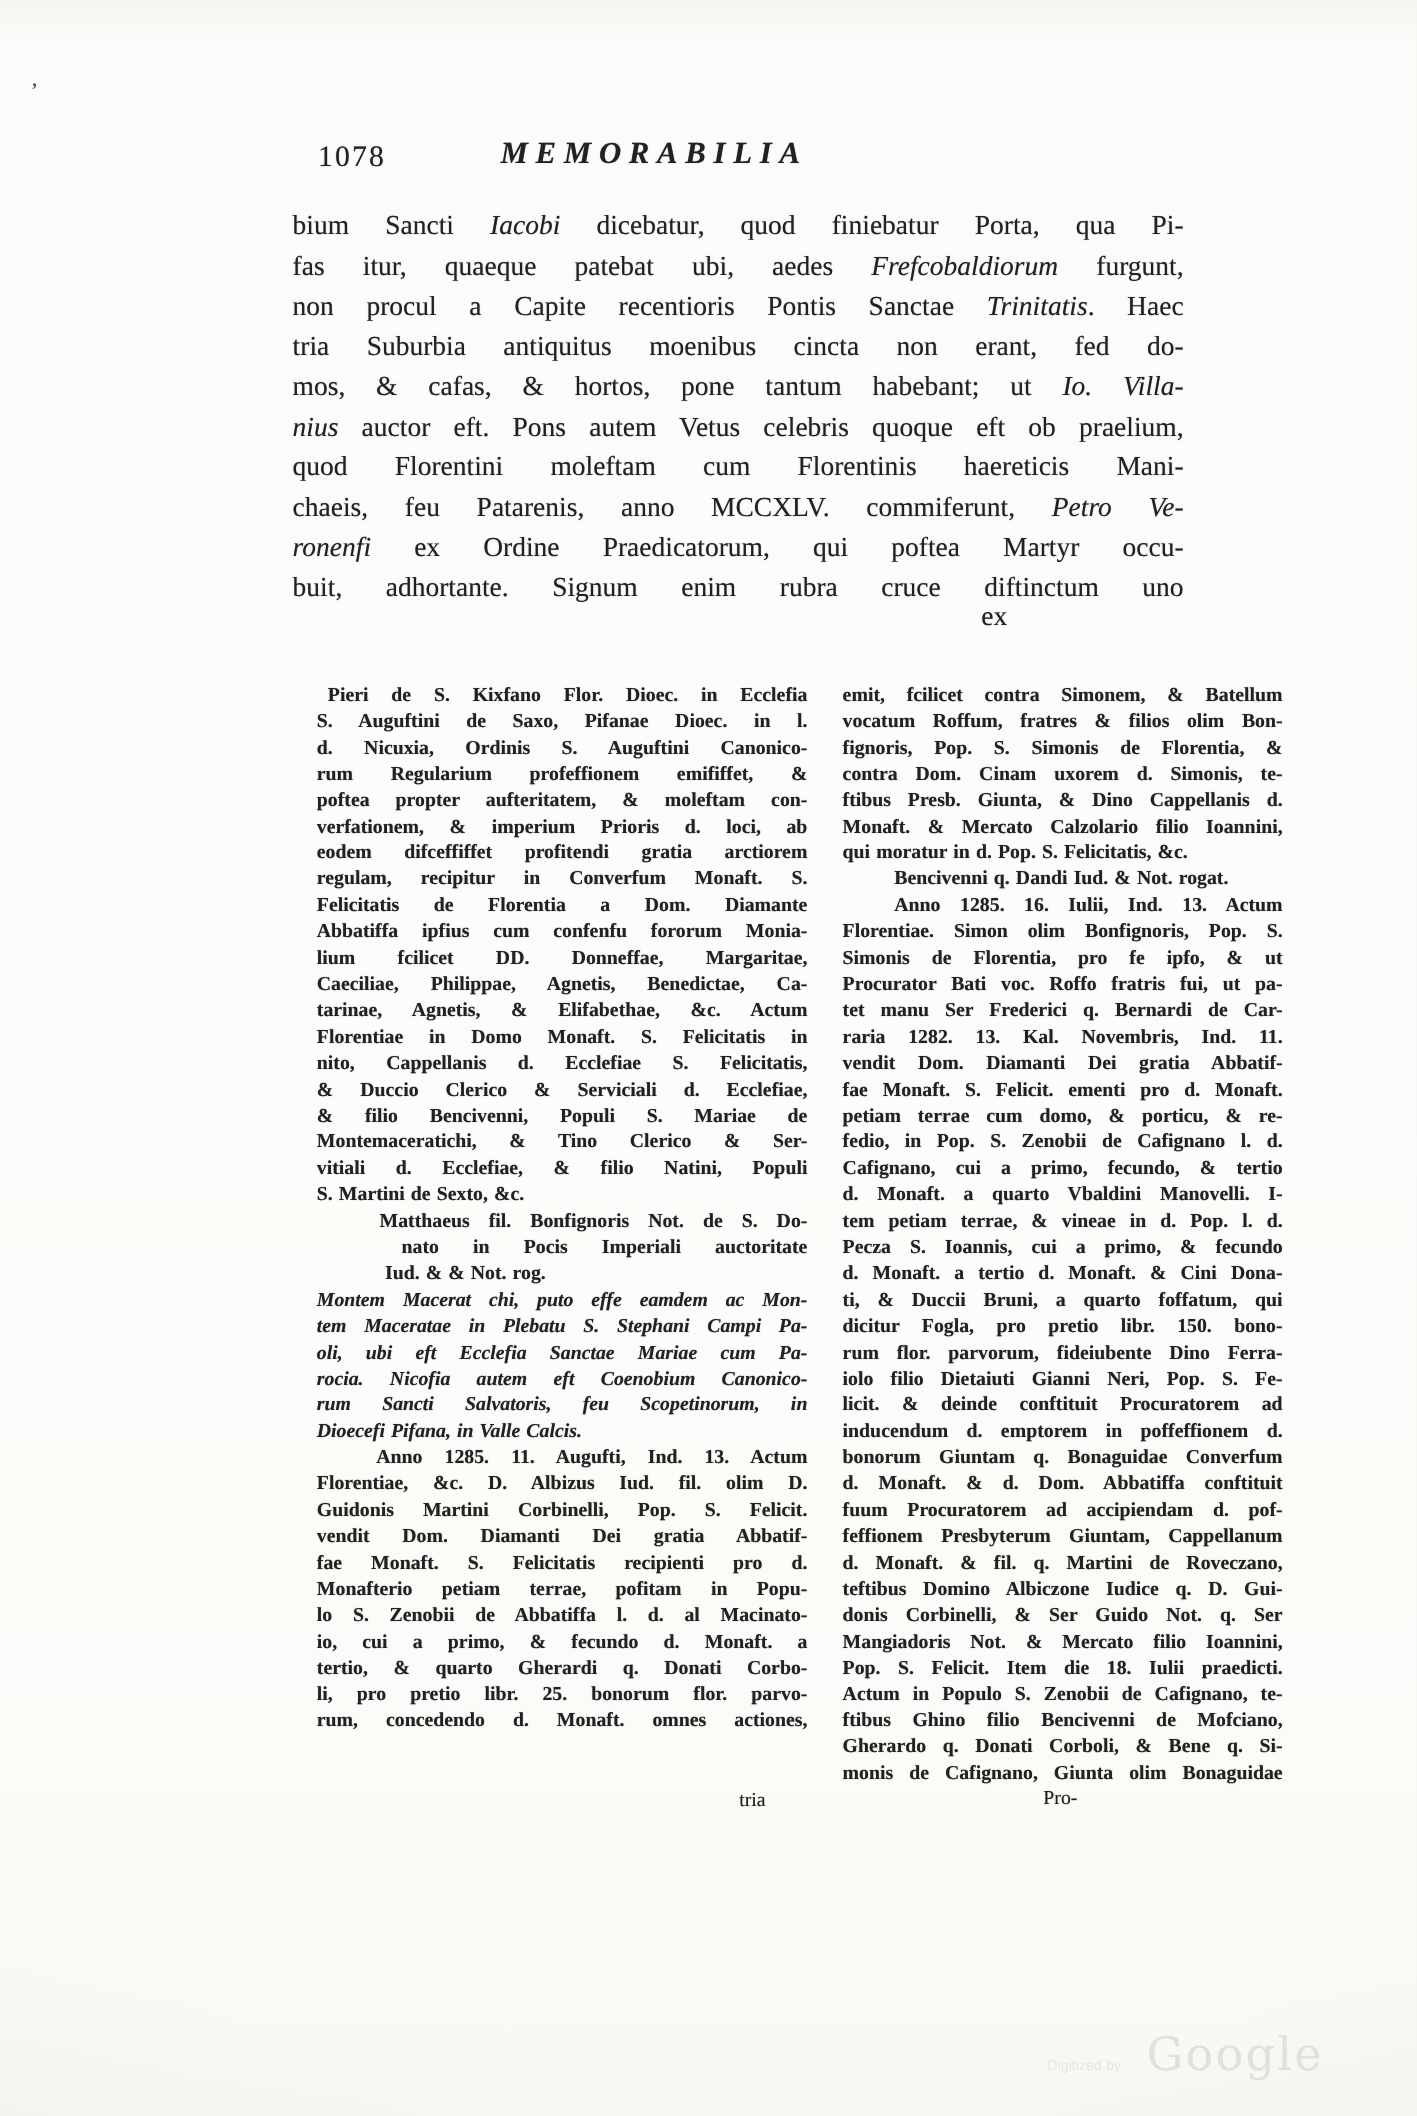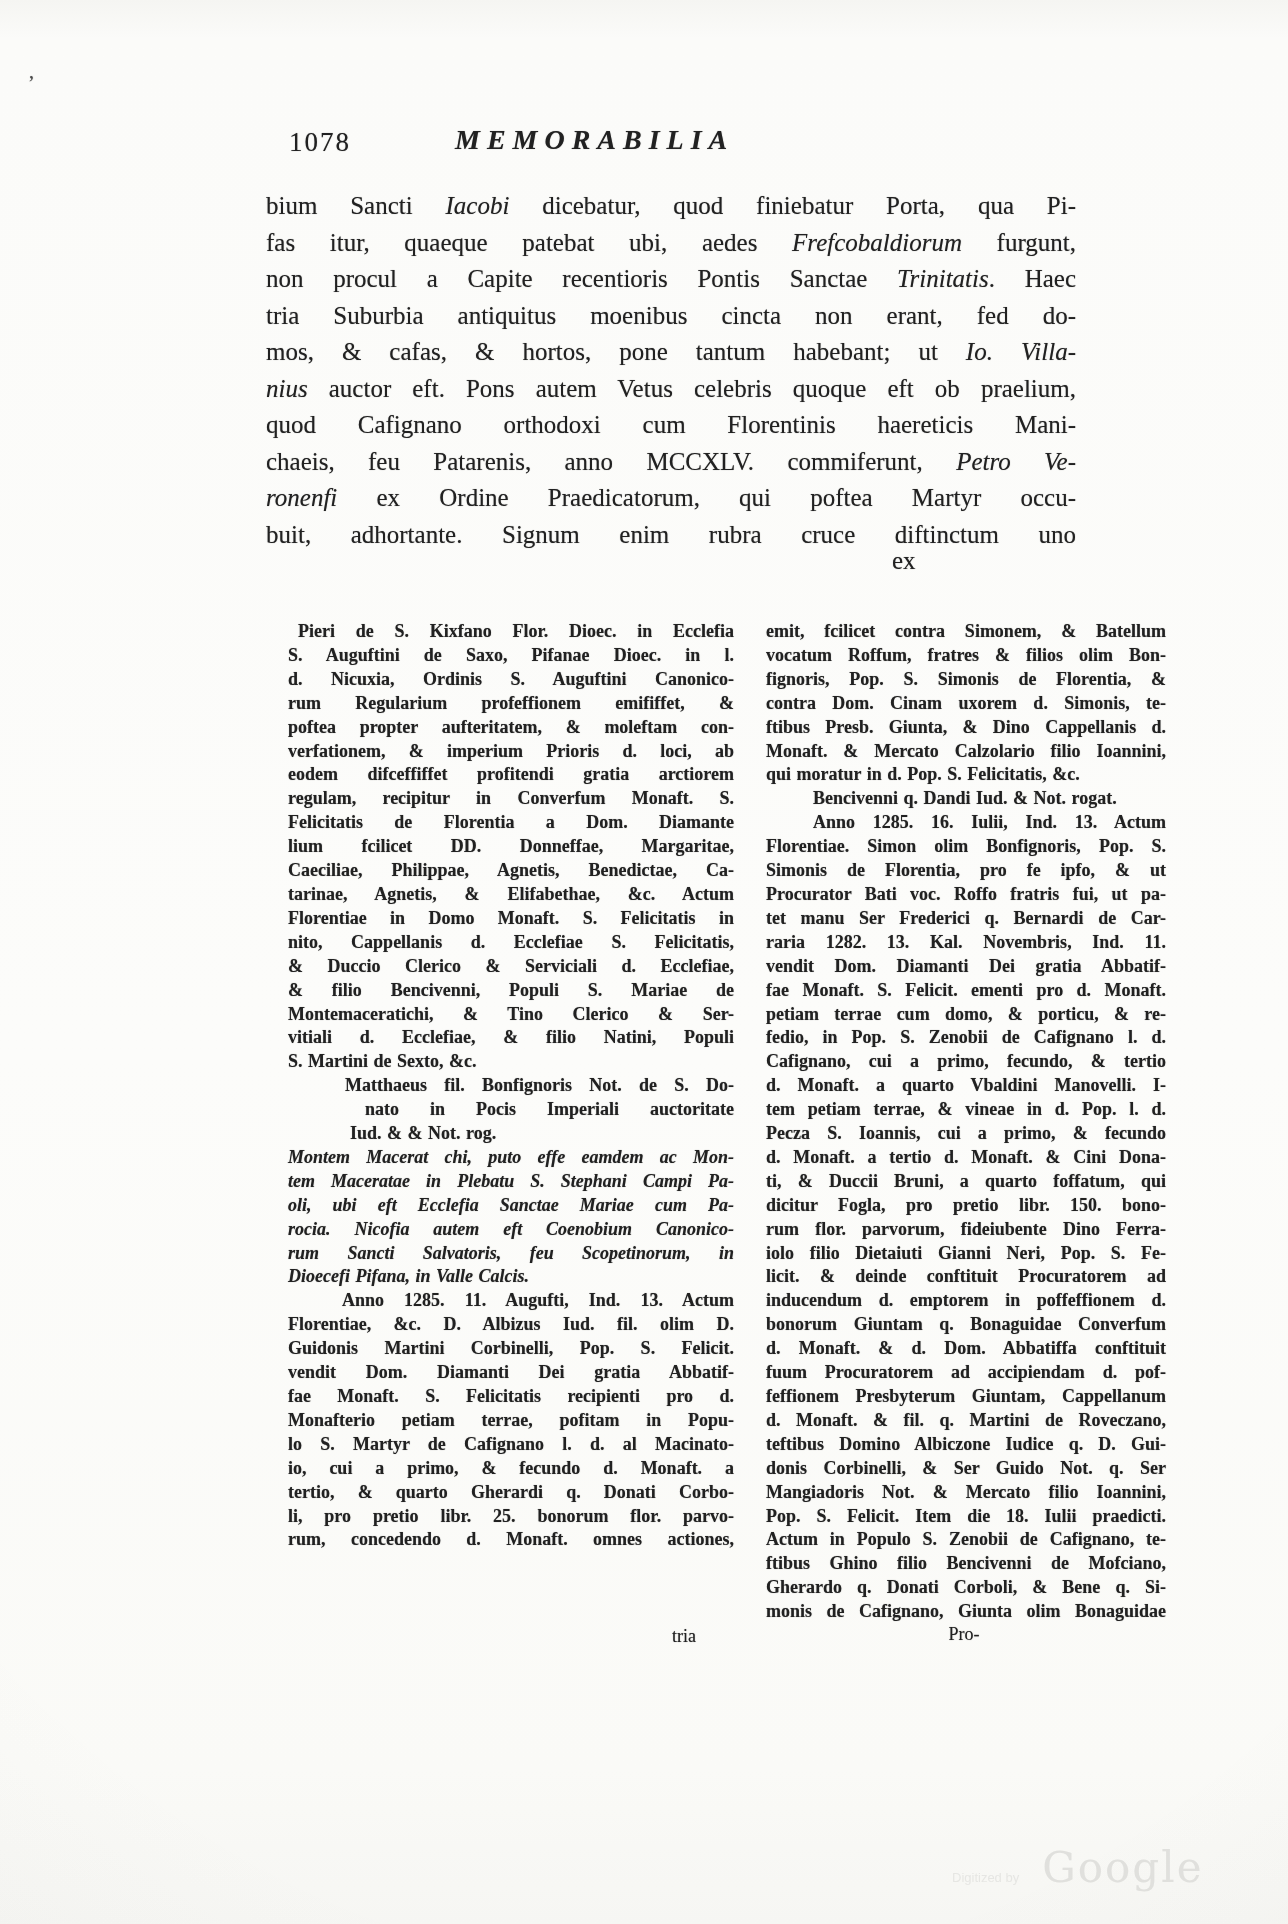--- a/index.html
+++ b/index.html
@@ -43,37 +43,38 @@
   <div class="pagenum ink">1078</div>
   <div class="title ink">MEMORABILIA</div>
 
   <div class="main ink">
       <div class="tl"><span>bium Sancti </span><span class="it">Iacobi</span><span> dicebatur, quod finiebatur Porta, qua Pi-</span></div>
       <div class="tl"><span>fas itur, quaeque patebat ubi, aedes </span><span class="it">Frefcobaldiorum</span><span> furgunt,</span></div>
       <div class="tl"><span>non procul a Capite recentioris Pontis Sanctae </span><span class="it">Trinitatis</span><span>. Haec</span></div>
       <div class="tl"><span>tria Suburbia antiquitus moenibus cincta non erant, fed do-</span></div>
       <div class="tl"><span>mos, &amp; cafas, &amp; hortos, pone tantum habebant; ut </span><span class="it">Io. Villa-</span></div>
       <div class="tl"><span class="it">nius</span><span> auctor eft. Pons autem Vetus celebris quoque eft ob praelium,</span></div>
-      <div class="tl"><span>quod Cafignano orthodoxi cum Florentinis haereticis Mani-</span></div>
+      <div class="tl"><span>quod Florentini moleftam cum Florentinis haereticis Mani-</span></div>
       <div class="tl"><span>chaeis, feu Patarenis, anno MCCXLV. commiferunt, </span><span class="it">Petro Ve-</span></div>
       <div class="tl"><span class="it">ronenfi</span><span> ex Ordine Praedicatorum, qui poftea Martyr occu-</span></div>
       <div class="tl"><span>buit, adhortante. Signum enim rubra cruce diftinctum uno</span></div>
     </div>
   <div class="cw-main ink">ex</div>
 
   <div class="fncol left ink">
       <div class="tl" style="padding-left: 10px;"><span>Pieri de S. Kixfano Flor. Dioec. in Ecclefia</span></div>
       <div class="tl"><span>S. Auguftini de Saxo, Pifanae Dioec. in l.</span></div>
       <div class="tl"><span>d. Nicuxia, Ordinis S. Auguftini Canonico-</span></div>
       <div class="tl"><span>rum Regularium profeffionem emififfet, &amp;</span></div>
       <div class="tl"><span>poftea propter aufteritatem, &amp; moleftam con-</span></div>
       <div class="tl"><span>verfationem, &amp; imperium Prioris d. loci, ab</span></div>
       <div class="tl"><span>eodem difceffiffet profitendi gratia arctiorem</span></div>
       <div class="tl"><span>regulam, recipitur in Converfum Monaft. S.</span></div>
       <div class="tl"><span>Felicitatis de Florentia a Dom. Diamante</span></div>
+      <div class="tl"><span>Abbatiffa ipfius cum confenfu fororum Monia-</span></div>
       <div class="tl"><span>lium fcilicet DD. Donneffae, Margaritae,</span></div>
       <div class="tl"><span>Caeciliae, Philippae, Agnetis, Benedictae, Ca-</span></div>
       <div class="tl"><span>tarinae, Agnetis, &amp; Elifabethae, &amp;c. Actum</span></div>
       <div class="tl"><span>Florentiae in Domo Monaft. S. Felicitatis in</span></div>
       <div class="tl"><span>nito, Cappellanis d. Ecclefiae S. Felicitatis,</span></div>
       <div class="tl"><span>&amp; Duccio Clerico &amp; Serviciali d. Ecclefiae,</span></div>
       <div class="tl"><span>&amp; filio Bencivenni, Populi S. Mariae de</span></div>
       <div class="tl"><span>Montemaceratichi, &amp; Tino Clerico &amp; Ser-</span></div>
       <div class="tl"><span>vitiali d. Ecclefiae, &amp; filio Natini, Populi</span></div>
       <div class="tl nj"><span>S. Martini de Sexto, &amp;c.</span></div>
@@ -85,21 +86,21 @@
       <div class="tl"><span class="it">oli, ubi eft Ecclefia Sanctae Mariae cum Pa-</span></div>
       <div class="tl"><span class="it">rocia. Nicofia autem eft Coenobium Canonico-</span></div>
       <div class="tl"><span class="it">rum Sancti Salvatoris, feu Scopetinorum, in</span></div>
       <div class="tl nj"><span class="it">Dioecefi Pifana, in Valle Calcis.</span></div>
       <div class="tl" style="padding-left: 54px;"><span>Anno 1285. 11. Augufti, Ind. 13. Actum</span></div>
       <div class="tl"><span>Florentiae, &amp;c. D. Albizus Iud. fil. olim D.</span></div>
       <div class="tl"><span>Guidonis Martini Corbinelli, Pop. S. Felicit.</span></div>
       <div class="tl"><span>vendit Dom. Diamanti Dei gratia Abbatif-</span></div>
       <div class="tl"><span>fae Monaft. S. Felicitatis recipienti pro d.</span></div>
       <div class="tl"><span>Monafterio petiam terrae, pofitam in Popu-</span></div>
-      <div class="tl"><span>lo S. Martyr de Cafignano l. d. al Macinato-</span></div>
+      <div class="tl"><span>lo S. Zenobii de Abbatiffa l. d. al Macinato-</span></div>
       <div class="tl"><span>io, cui a primo, &amp; fecundo d. Monaft. a</span></div>
       <div class="tl"><span>tertio, &amp; quarto Gherardi q. Donati Corbo-</span></div>
       <div class="tl"><span>li, pro pretio libr. 25. bonorum flor. parvo-</span></div>
       <div class="tl"><span>rum, concedendo d. Monaft. omnes actiones,</span></div>
     </div>
   <div class="cw-left ink">tria</div>
 
   <div class="fncol right ink">
       <div class="tl"><span>emit, fcilicet contra Simonem, &amp; Batellum</span></div>
       <div class="tl"><span>vocatum Roffum, fratres &amp; filios olim Bon-</span></div>

